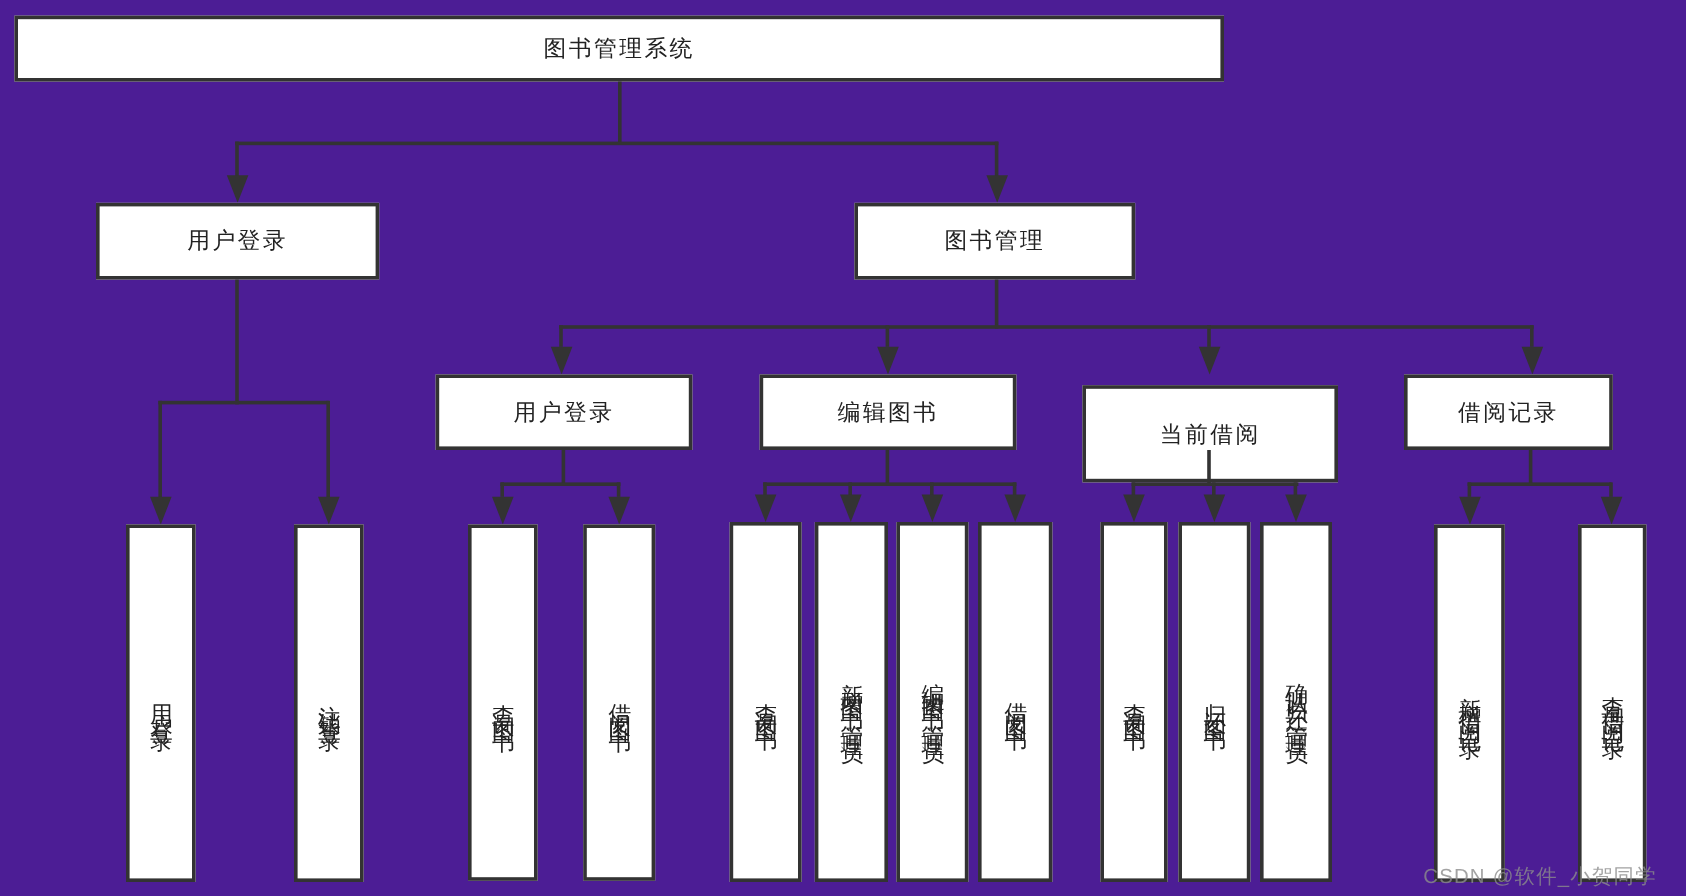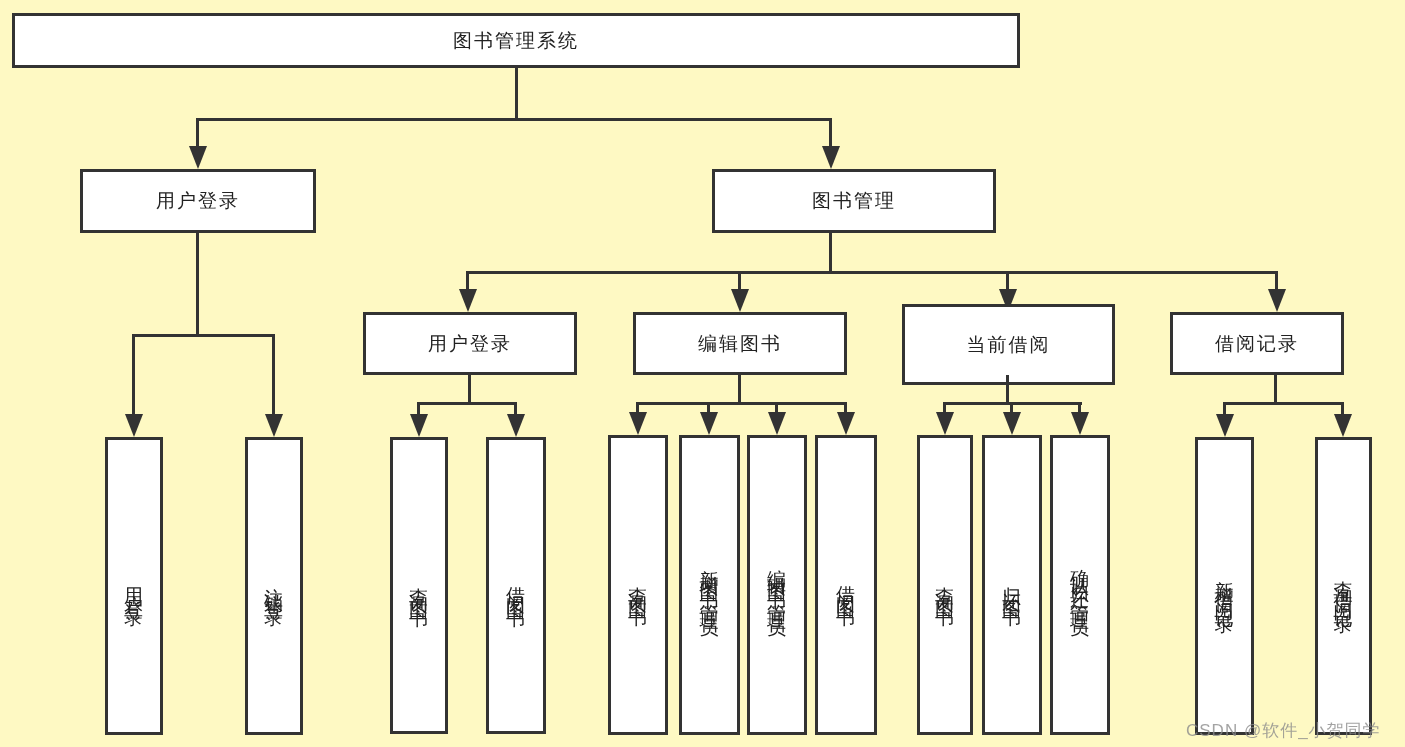--- a/index.html
+++ b/index.html
@@ -1,19 +1,19 @@
 <!DOCTYPE html>
 <html><head>
 <meta charset="utf-8">
 <style>
   html,body{margin:0;padding:0;background:#ffffff;}
   #stage{
     position:relative;
     width:1405px;height:747px;
-    background:#fef9c3;
+    background:#4c1d95;
     font-family:"Liberation Sans","DejaVu Sans",sans-serif;
     overflow:hidden;
   }
   .box{
     position:absolute;
     border:3px solid #333333;
     background:#ffffff;
     box-sizing:border-box;
     display:flex;
     align-items:center;
@@ -61,21 +61,21 @@
   <div class="vline" style="left:515px;top:68px;height:52px"></div>
   <div class="hline" style="left:196px;top:118px;width:636px"></div>
   <div class="vline" style="left:196px;top:118px;height:29px"></div>
   <div class="arrow" style="left:189px;top:146px"></div>
   <div class="vline" style="left:829px;top:118px;height:29px"></div>
   <div class="arrow" style="left:822px;top:146px"></div>
 
   <div class="box h" style="left:80px;top:169px;width:236px;height:64px">
     <span class="lbl">用户登录</span>
   </div>
-  <div class="box h" style="left:712px;top:169px;width:284px;height:64px">
+  <div class="box h" style="left:712px;top:169px;width:234px;height:64px">
     <span class="lbl">图书管理</span>
   </div>
 
   <div class="vline" style="left:196px;top:233px;height:104px"></div>
   <div class="hline" style="left:132px;top:334px;width:142px"></div>
   <div class="vline" style="left:132px;top:334px;height:81px"></div>
   <div class="arrow" style="left:125px;top:414px"></div>
   <div class="vline" style="left:272px;top:334px;height:81px"></div>
   <div class="arrow" style="left:265px;top:414px"></div>
 
@@ -89,21 +89,21 @@
   <div class="arrow" style="left:999px;top:289px"></div>
   <div class="vline" style="left:1275px;top:271px;height:18px"></div>
   <div class="arrow" style="left:1268px;top:289px"></div>
 
   <div class="box h" style="left:363px;top:312px;width:214px;height:63px">
     <span class="lbl">用户登录</span>
   </div>
   <div class="box h" style="left:633px;top:312px;width:214px;height:63px">
     <span class="lbl">编辑图书</span>
   </div>
-  <div class="box h" style="left:902px;top:304px;width:213px;height:81px">
+  <div class="box h" style="left:902px;top:321px;width:213px;height:81px">
     <span class="lbl">当前借阅</span>
   </div>
   <div class="box h" style="left:1170px;top:312px;width:174px;height:63px">
     <span class="lbl">借阅记录</span>
   </div>
 
   <div class="vline" style="left:468px;top:375px;height:30px"></div>
   <div class="hline" style="left:417px;top:402px;width:100px"></div>
   <div class="vline" style="left:417px;top:402px;height:12px"></div>
   <div class="arrow" style="left:410px;top:414px"></div>

